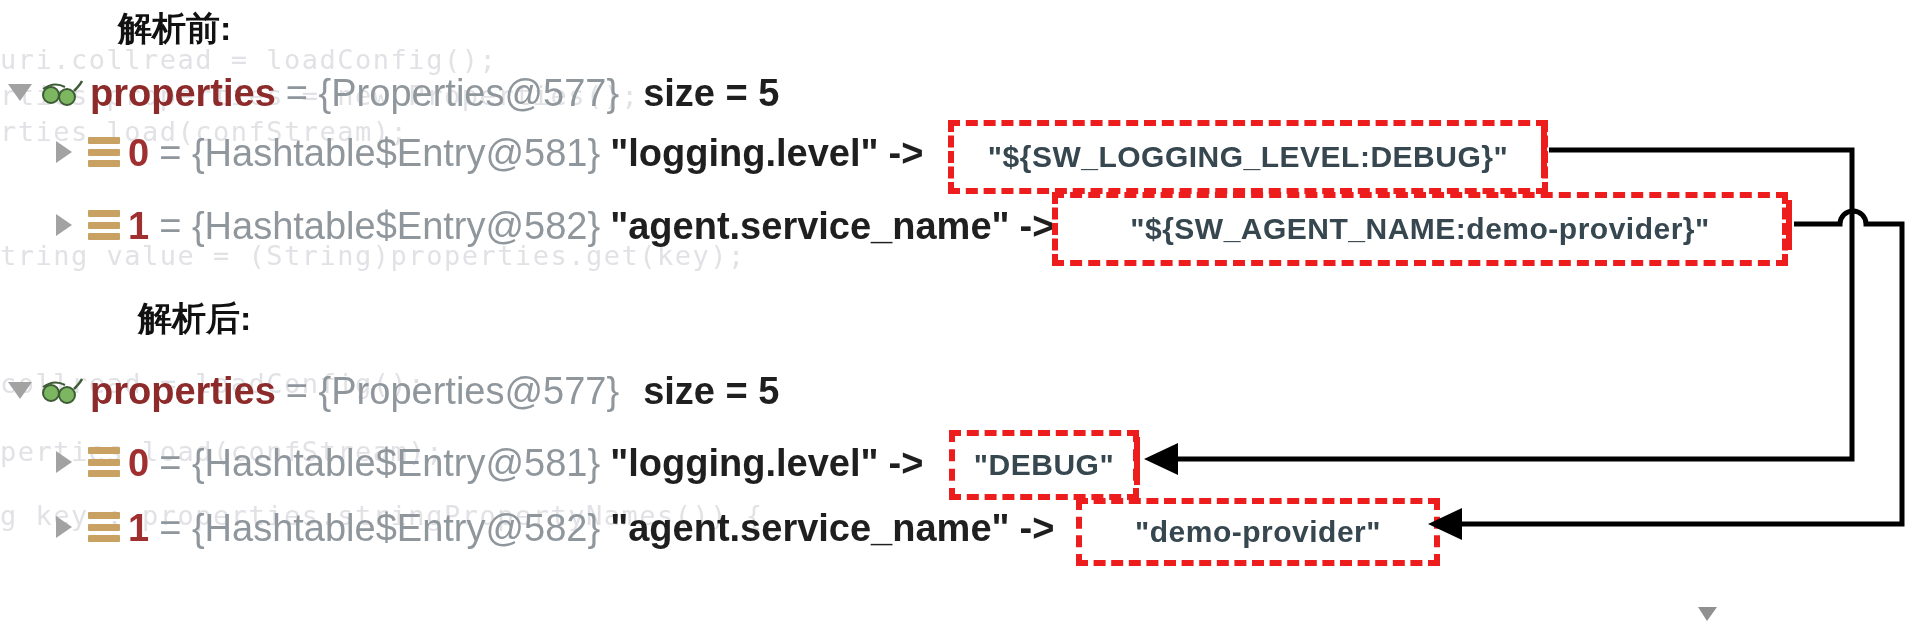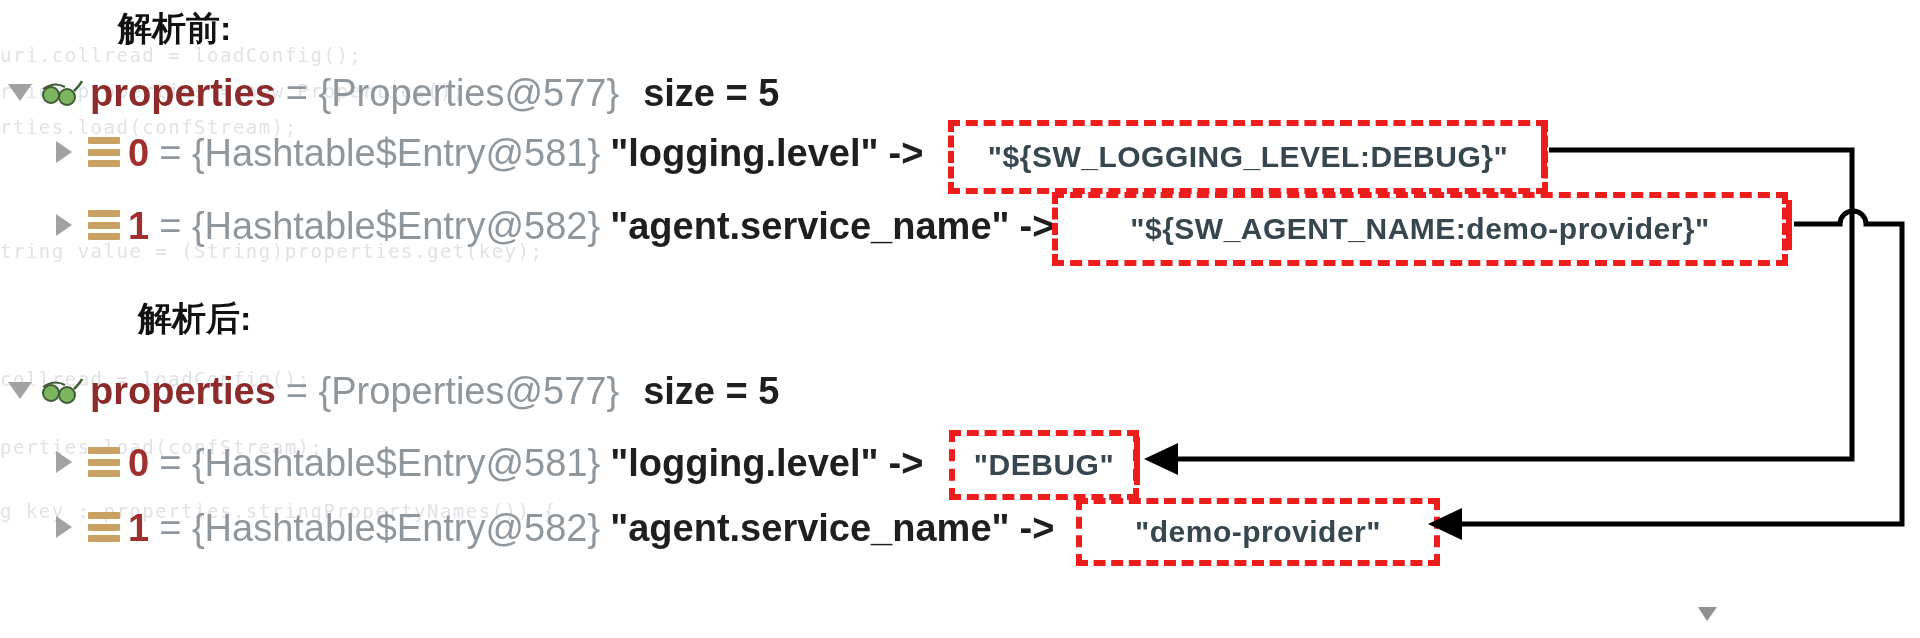--- a/index.html
+++ b/index.html
@@ -4,21 +4,21 @@
 <style>
   html,body{margin:0;padding:0;background:#ffffff;}
   .stage{
     position:relative;width:1920px;height:638px;background:#ffffff;overflow:hidden;
     font-family:"Liberation Sans","DejaVu Sans",sans-serif;color:#1f1f1f;
   }
   
   .ghost{
     position:absolute;z-index:0;white-space:nowrap;
     font-family:"DejaVu Sans Mono","Liberation Mono",monospace;
-    font-size:19px;letter-spacing:1.5px;color:#e2e2e6;
+    font-size:27px;letter-spacing:1.5px;color:#e2e2e6;
   }
   
   .row{position:absolute;z-index:2;white-space:nowrap;font-size:38px;line-height:34px;}
   .row > span{margin-right:10px;}
   .name{font-weight:bold;color:#8d2a2a;}
   .idx{font-weight:bold;color:#a03030;}
   .type{color:#8f979d;}
   .key{font-weight:bold;color:#1f1f1f;}
   .arr{font-weight:bold;color:#1f1f1f;}
   .size{font-weight:bold;color:#1f1f1f;margin-left:14px;}

